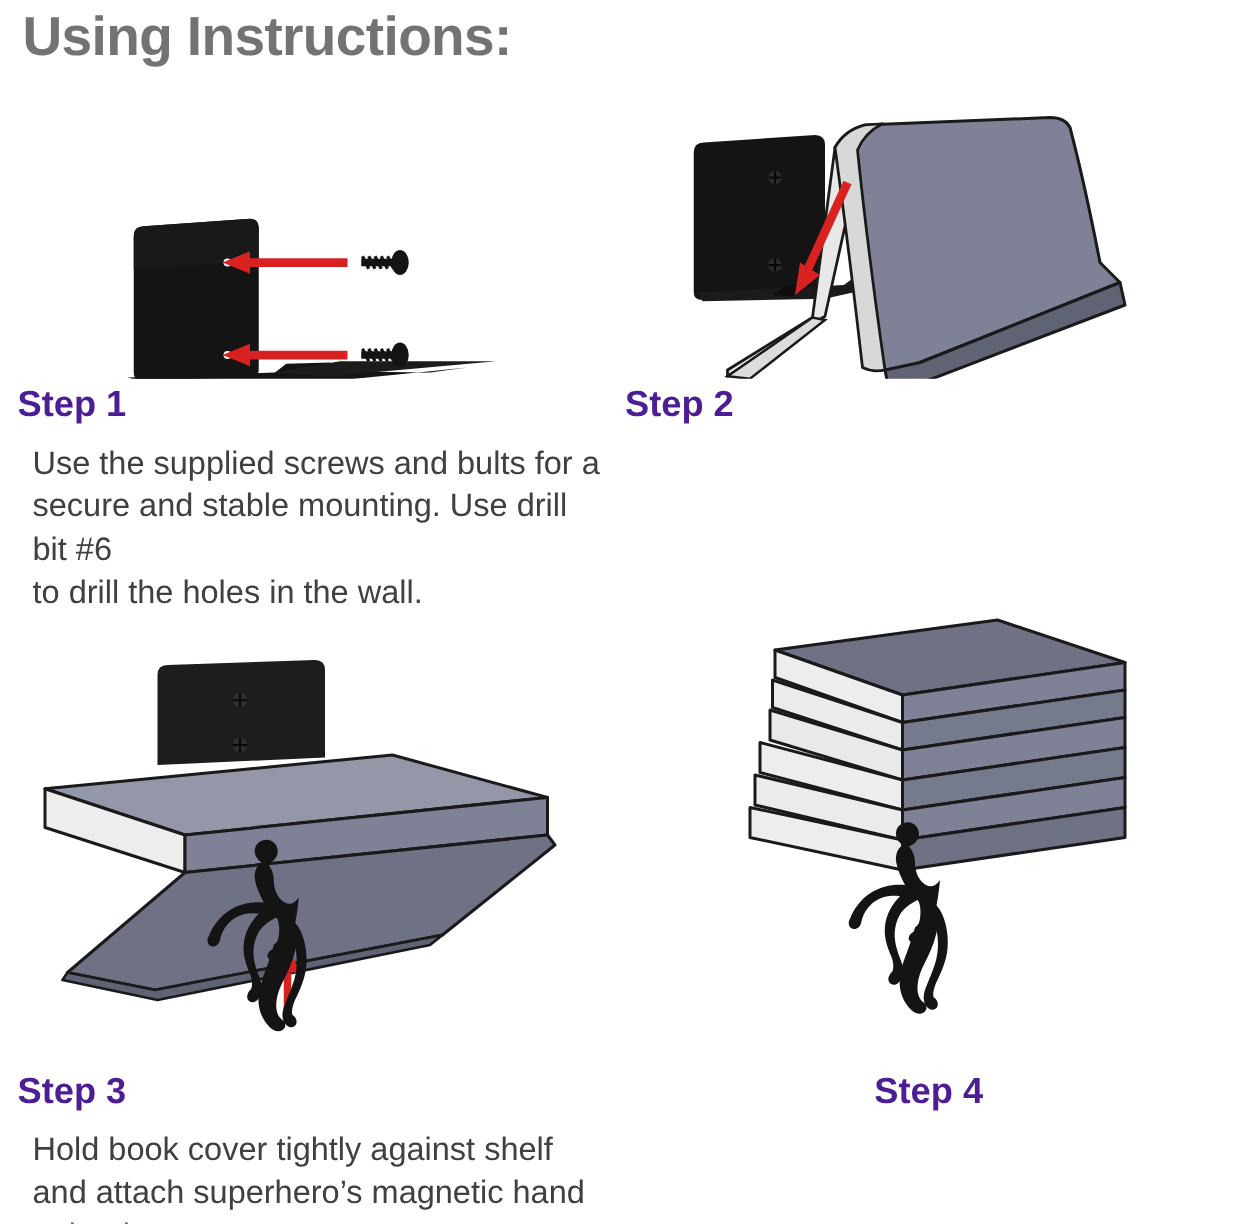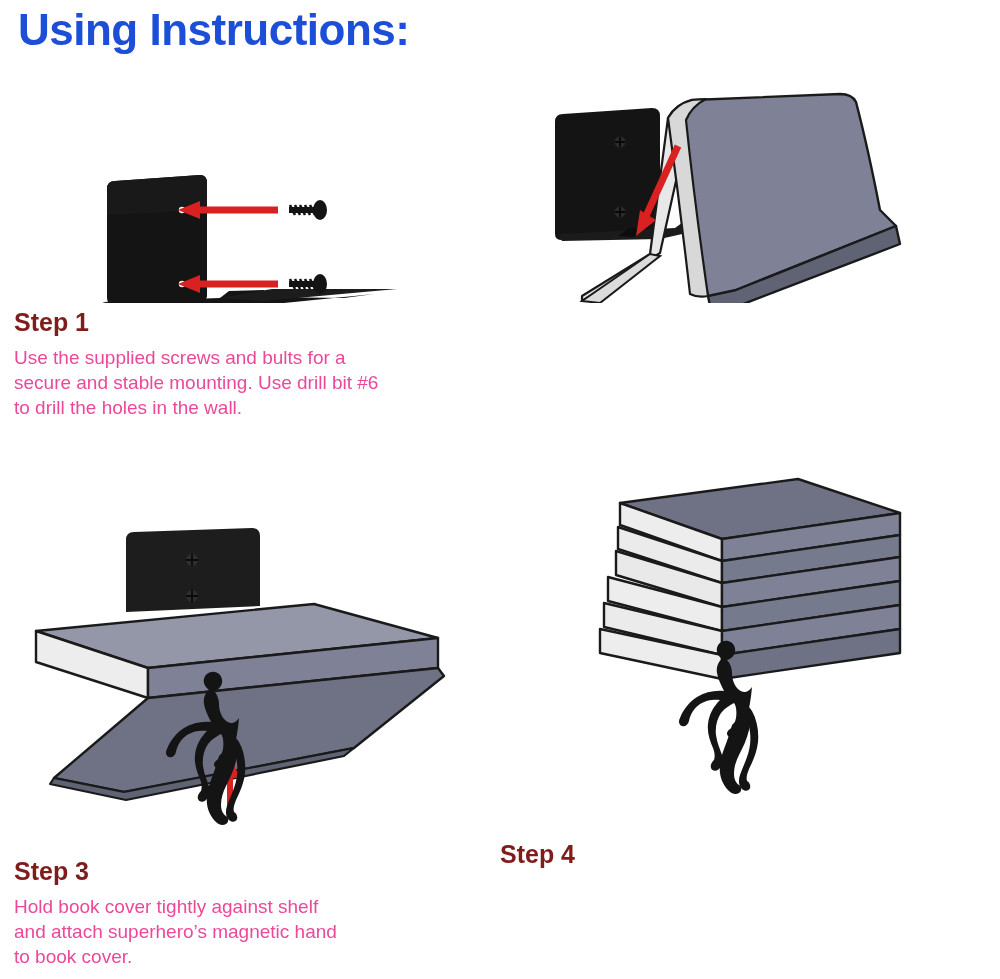--- a/index.html
+++ b/index.html
@@ -18,59 +18,59 @@
   .page {
     position: relative;
     width: 1000px;
     height: 979px;
     box-sizing: border-box;
     padding: 0 14px;
   }
   .title {
     font-size: 44px;
     font-weight: bold;
-    color: #1d4ed8;
+    color: #737373;
     letter-spacing: -0.5px;
     line-height: 1;
     padding-top: 8px;
     margin: 0 0 6px 4px;
   }
   .grid {
     position: relative;
     width: 972px;
     height: 900px;
   }
   .cell {
     position: absolute;
     width: 486px;
   }
   .cell-1 { left: 0;   top: 0; }
   .cell-2 { left: 486px; top: 0; }
   .cell-3 { left: 0;   top: 420px; }
-  .cell-4 { left: 486px; top: 403px; }
+  .cell-4 { left: 486px; top: 420px; text-align: center; }
 
   .figure {
     width: 486px;
     height: 245px;
     position: relative;
   }
   .figure svg { display: block; }
 
   .step-head {
-    font-size: 25px;
+    font-size: 29px;
     font-weight: bold;
     line-height: 1.1;
     margin: 6px 0 8px 0;
-    color: #7f1d1d;
+    color: #4c1d95;
   }
   .step-body {
-    font-size: 19px;
+    font-size: 26px;
     line-height: 1.32;
-    color: #ec4899;
-    margin: 0;
+    color: #404040;
+    margin: 12px;
     max-width: 470px;
     white-space: pre-line;
   }
   .cell-3 .figure, .cell-4 .figure { height: 380px; }
   .cell-3 .step-head, .cell-4 .step-head { margin-top: 0; }
 </style>
 </head>
 <body>
 
 <div class="page">
@@ -157,20 +157,21 @@
             <path d="M208 238 L236 232 L396 168 L400 186 L238 248 Q222 252 210 248 Z" fill="#5f6374" stroke="#1a1a1a" stroke-width="2.4" stroke-linejoin="round"></path>
             <path d="M168 60 Q176 46 192 42 L206 41 Q192 48 186 62 Q194 140 208 238 Q198 240 190 236 Q180 148 168 60 Z" fill="#d8d8d8" stroke="#1a1a1a" stroke-width="2.2" stroke-linejoin="round"></path>
           </g>
 
           <g>
             <path d="M178 88 L146 158" stroke="#d92121" stroke-width="7" fill="none"></path>
             <path d="M136 178 L140 152 L156 162 Z" fill="#d92121"></path>
           </g>
         </svg>
       </div>
+      <div class="step-head">Step 2</div>
     </div>
 
     <div class="cell cell-3">
       <div class="figure">
         <svg width="486" height="380" viewBox="0 0 486 380" xmlns="http://www.w3.org/2000/svg">
 
           <g>
             <path d="M112 62 Q112 54 120 54 L238 50 Q246 50 246 58 L246 128 L112 134 Z" fill="#1d1d1d"></path>
           </g>
           <g>

